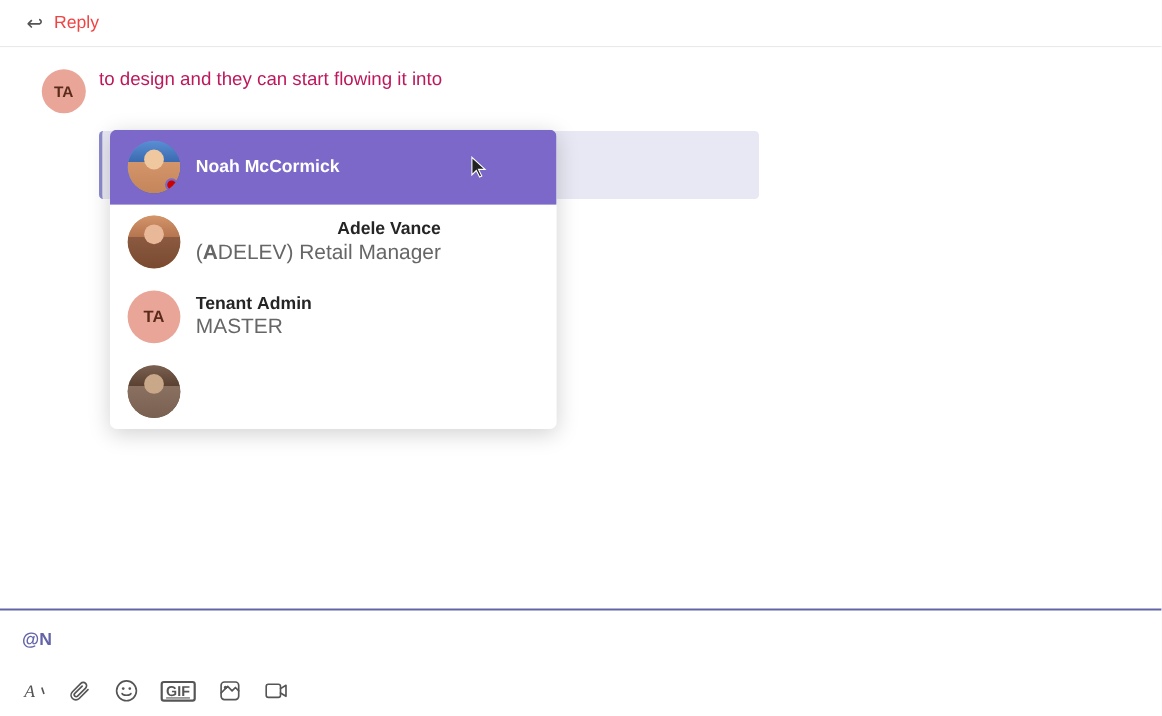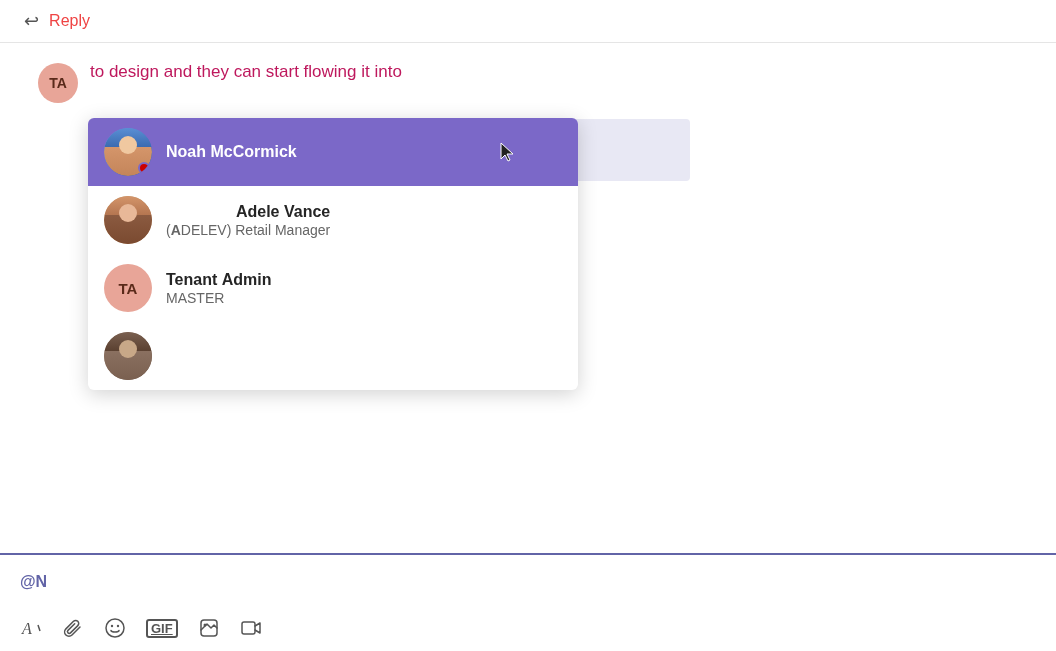--- a/index.html
+++ b/index.html
@@ -92,22 +92,22 @@
       font-size: 14px;
       color: #333;
       line-height: 1.5;
       max-width: 600px;
     }
 
     
     .mention-dropdown {
       position: absolute;
       top: 75px;
-      left: 88px;
-      width: 490px;
+      left: 100px;
+      width: 406px;
       background: #fff;
       border-radius: 6px;
       box-shadow: 0 4px 20px rgba(0,0,0,0.18);
       z-index: 100;
       overflow: hidden;
     }
 
     .mention-item {
       display: flex;
       align-items: center;
@@ -187,21 +187,21 @@
     .mention-item:not(.selected) .mention-name {
       color: #252525;
       text-align: right;
     }
 
     .mention-name b {
       font-weight: 700;
     }
 
     .mention-sub {
-      font-size: 14px;
+      font-size: 19px;
       color: rgba(255,255,255,0.85);
       margin-top: 1px;
     }
 
     .mention-item:not(.selected) .mention-sub {
       color: #666;
     }
 
     .mention-sub b {
       font-weight: 700;

